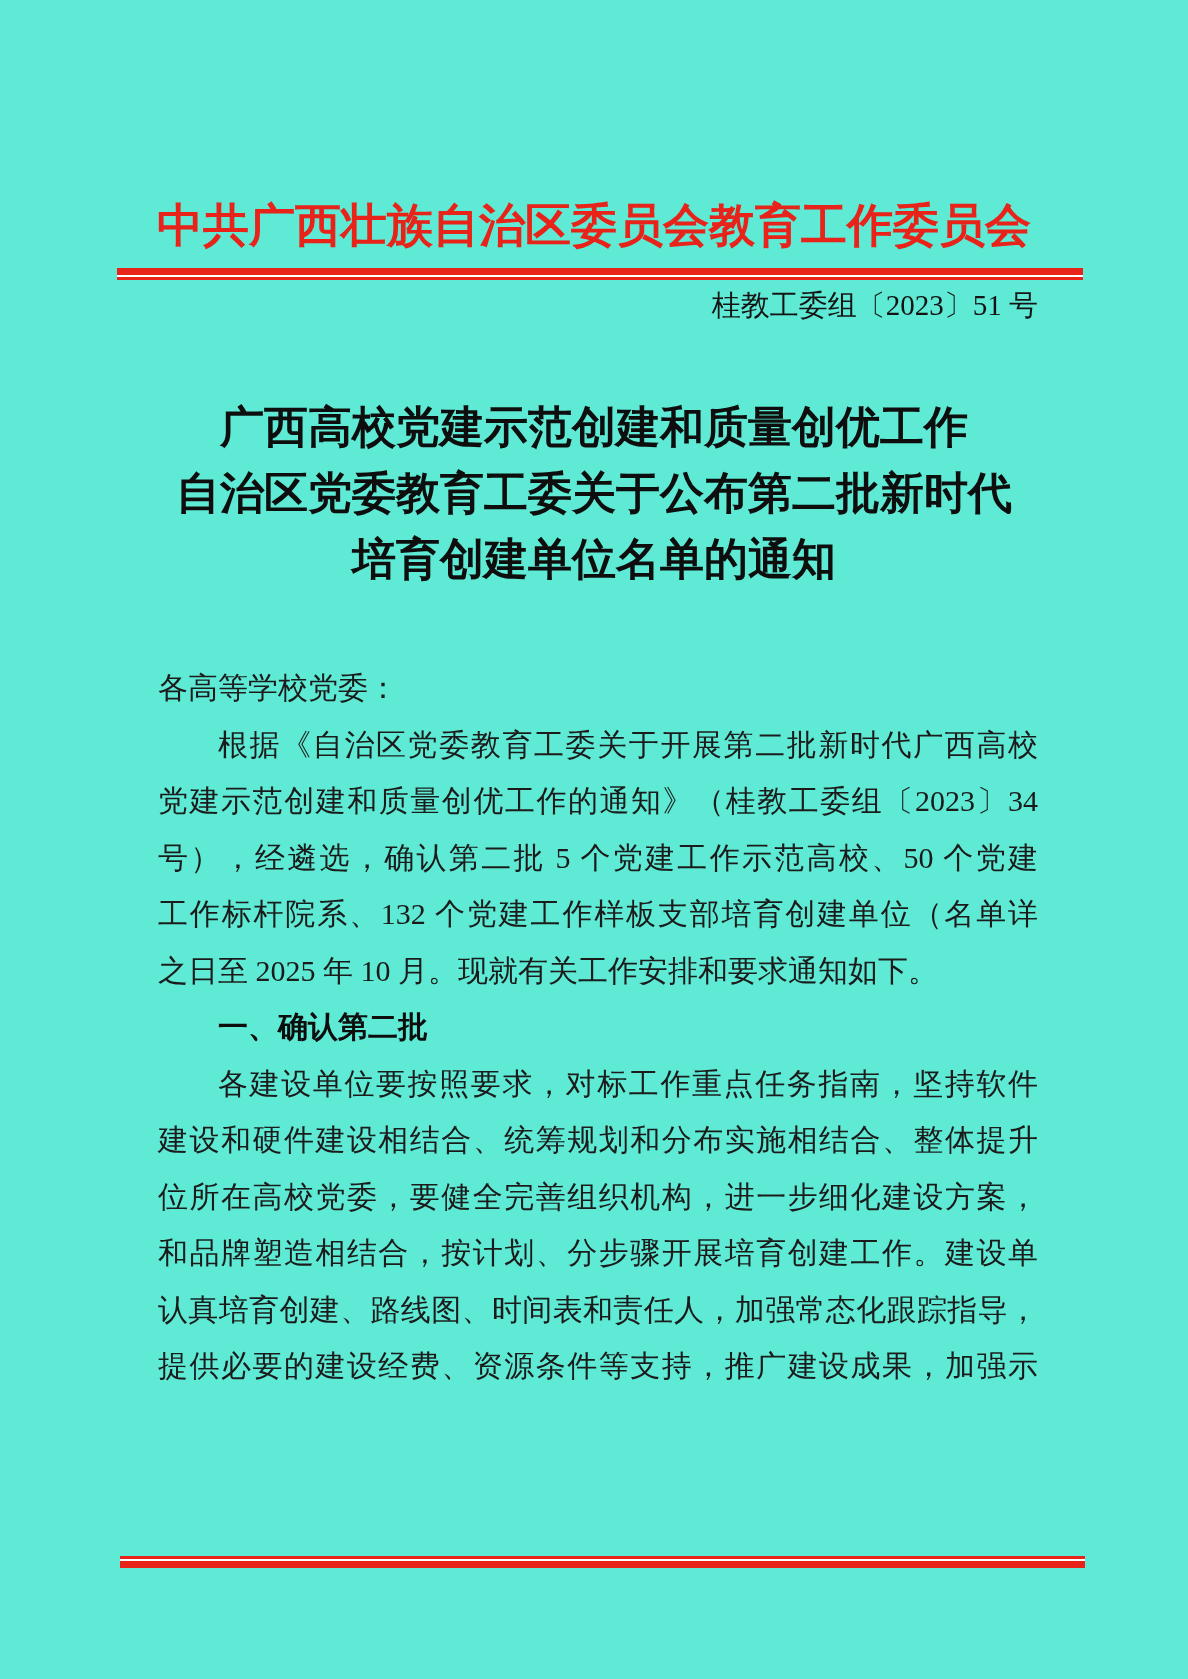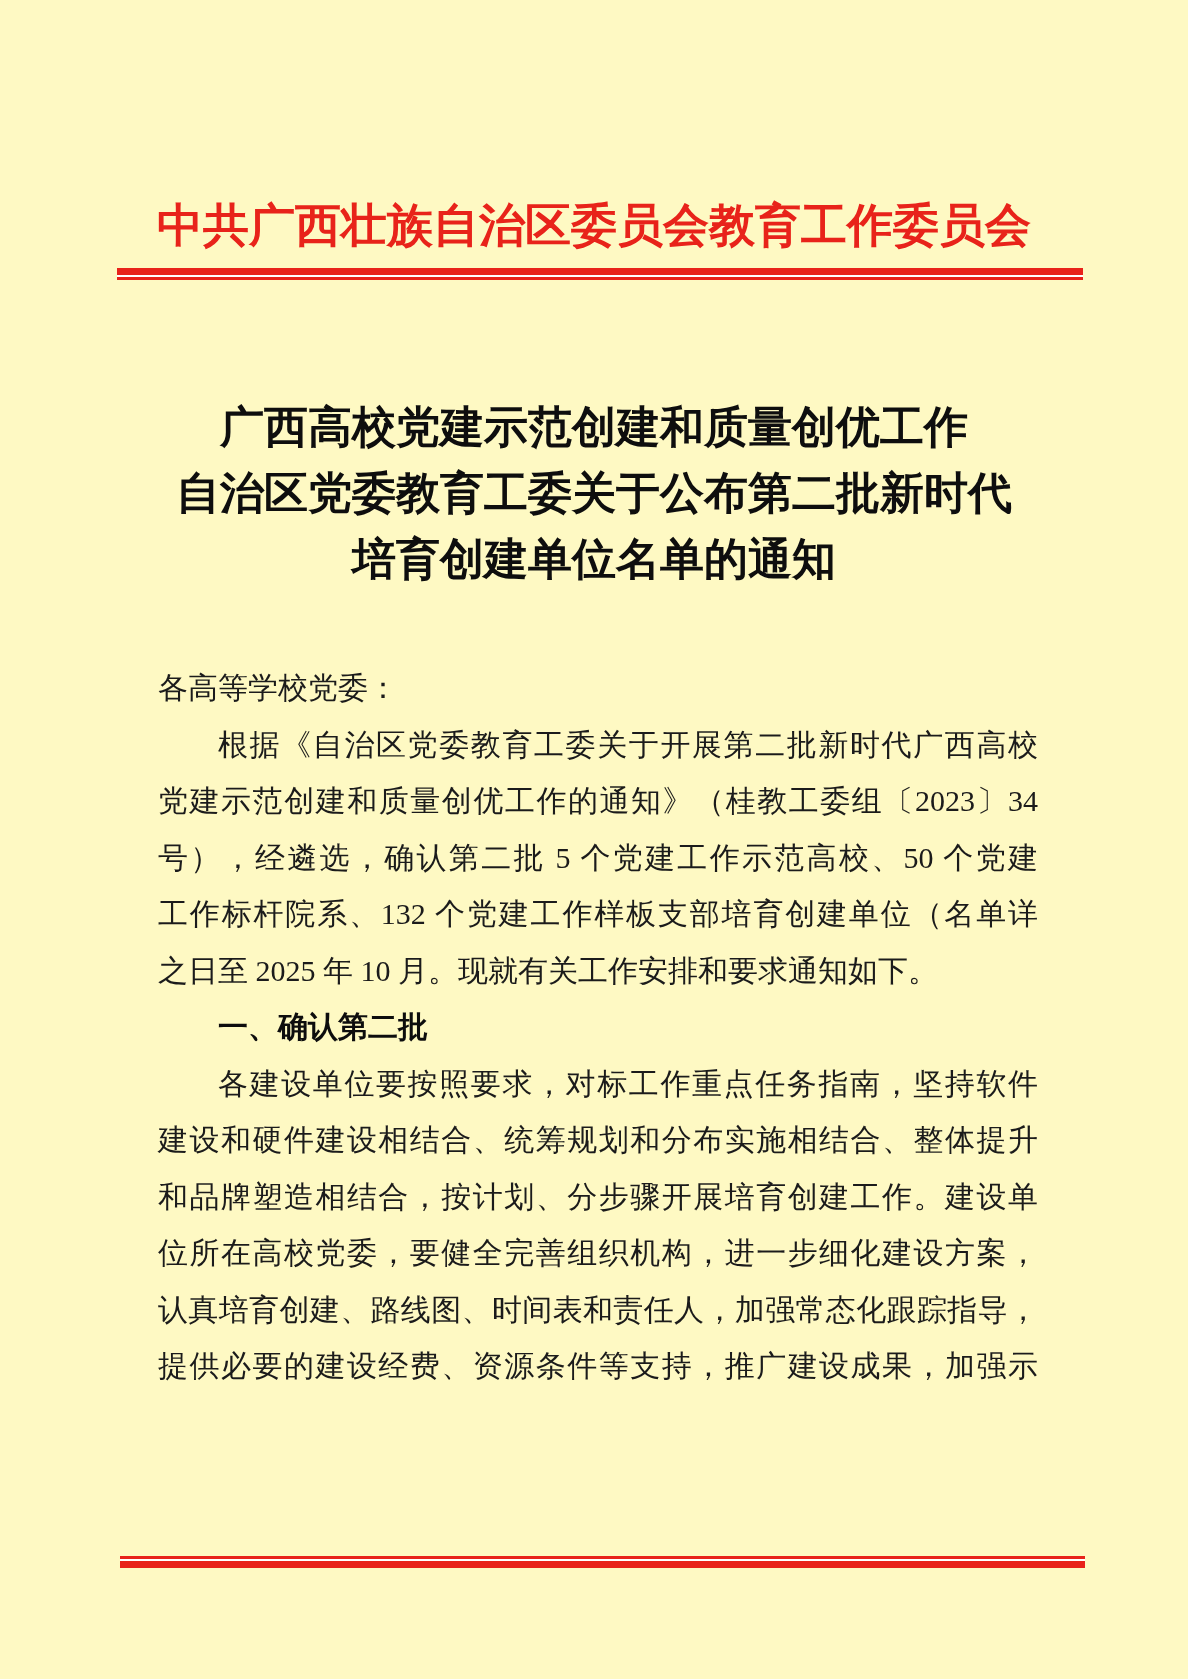--- a/index.html
+++ b/index.html
@@ -2,21 +2,21 @@
 <html><head>
 <meta charset="utf-8">
 <style>
   * { margin: 0; padding: 0; box-sizing: border-box; }
   html, body { background: #f2f2f2; }
   .page {
     position: relative;
     width: 1188px;
     height: 1679px;
     margin: 0 auto;
-    background: #fef9c3;
+    background: #5eead4;
     font-family: "Liberation Serif", "DejaVu Serif", serif;
     color: #1c1c1c;
     overflow: hidden;
   }
   
   .org-title {
     position: absolute;
     top: 198px;
     left: 0;
     width: 100%;
@@ -79,39 +79,40 @@
 <div class="page">
 
   <div class="org-title">中共广西壮族自治区委员会教育工作委员会</div>
 
   <div class="rule rule-top">
     <div class="bar-thick"></div>
     <div class="bar-gap"></div>
     <div class="bar-thin"></div>
   </div>
 
+  <div class="doc-no">桂教工委组〔2023〕51 号</div>
 
   <div class="title-block">
     <div class="title-line">广西高校党建示范创建和质量创优工作</div>
     <div class="title-line">自治区党委教育工委关于公布第二批新时代</div>
     <div class="title-line">培育创建单位名单的通知</div>
   </div>
 
   <div class="body-block">
     <div class="line">各高等学校党委：</div>
     <div class="line ind jst">根据《自治区党委教育工委关于开展第二批新时代广西高校</div>
     <div class="line jst">党建示范创建和质量创优工作的通知》（桂教工委组〔2023〕34</div>
     <div class="line jst">号），经遴选，确认第二批 5 个党建工作示范高校、50 个党建</div>
     <div class="line jst">工作标杆院系、132 个党建工作样板支部培育创建单位（名单详</div>
     <div class="line">之日至 2025 年 10 月。现就有关工作安排和要求通知如下。</div>
     <div class="line ind hd">一、确认第二批</div>
     <div class="line ind jst">各建设单位要按照要求，对标工作重点任务指南，坚持软件</div>
     <div class="line jst">建设和硬件建设相结合、统筹规划和分布实施相结合、整体提升</div>
+    <div class="line jst">位所在高校党委，要健全完善组织机构，进一步细化建设方案，</div>
     <div class="line jst">和品牌塑造相结合，按计划、分步骤开展培育创建工作。建设单</div>
-    <div class="line jst">位所在高校党委，要健全完善组织机构，进一步细化建设方案，</div>
     <div class="line jst">认真培育创建、路线图、时间表和责任人，加强常态化跟踪指导，</div>
     <div class="line jst">提供必要的建设经费、资源条件等支持，推广建设成果，加强示</div>
   </div>
 
   <div class="rule rule-bottom">
     <div class="bar-thin"></div>
     <div class="bar-gap"></div>
     <div class="bar-thick"></div>
   </div>
 

